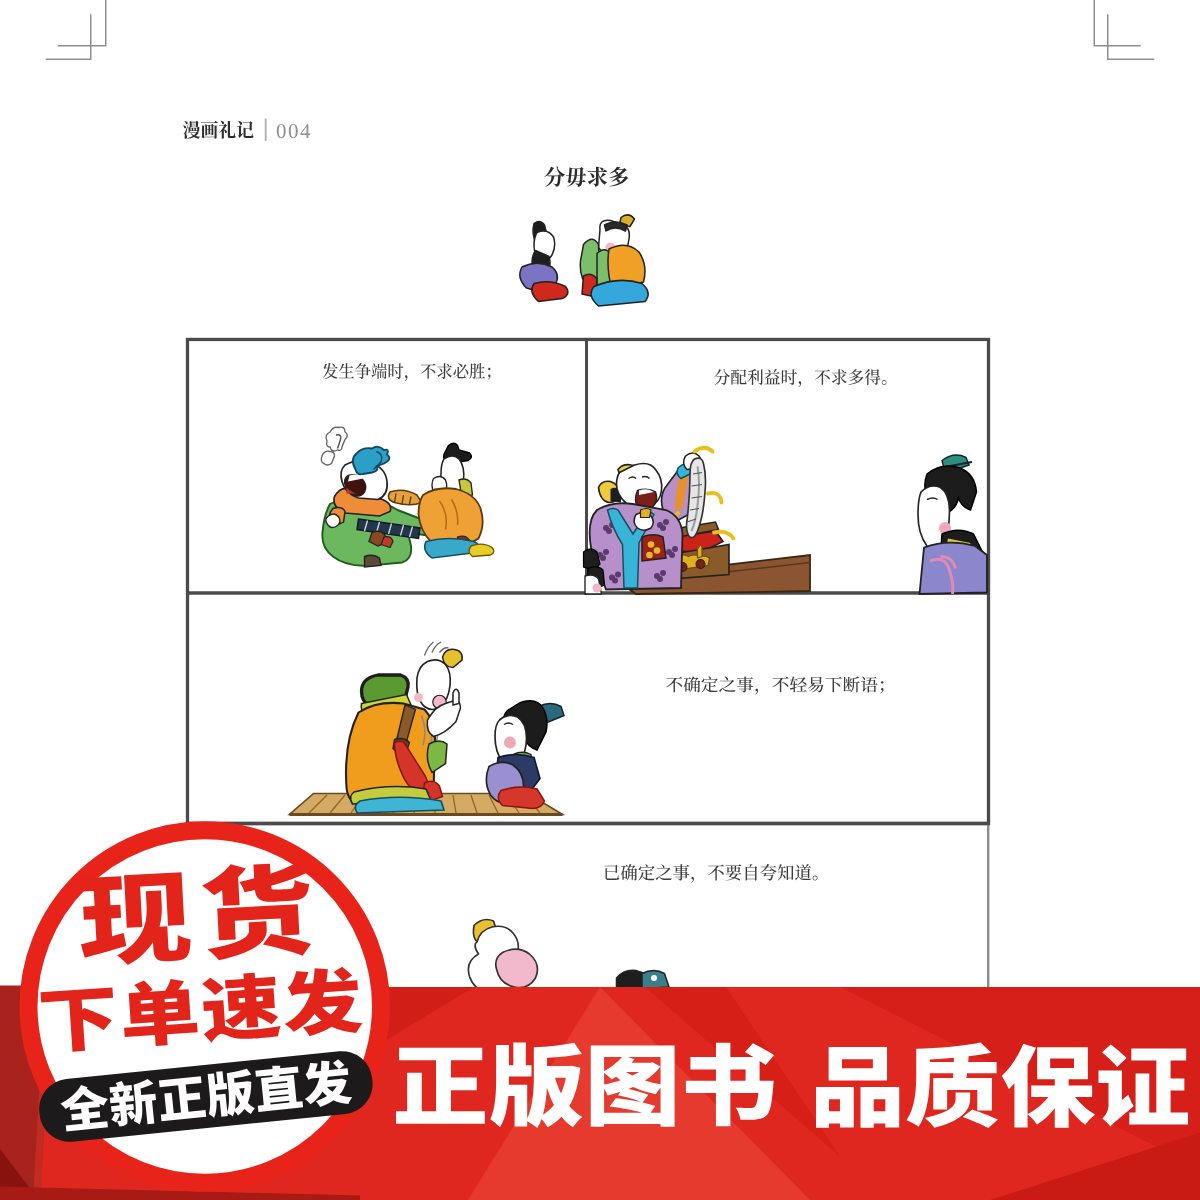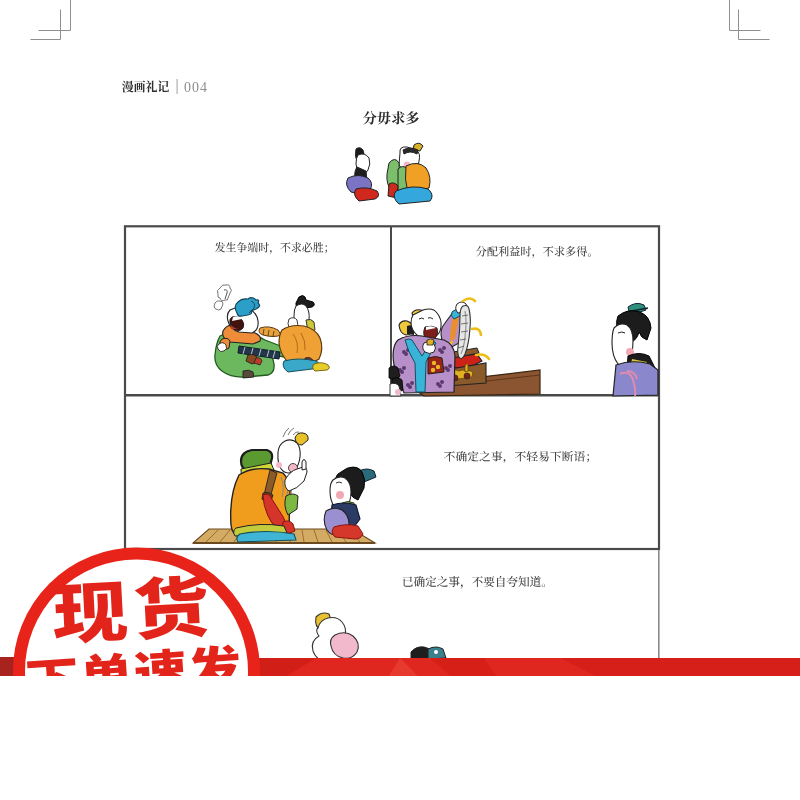--- a/index.html
+++ b/index.html
@@ -1,14 +1,14 @@
 <!DOCTYPE html>
 <html><head><meta charset="utf-8"><title>book page</title><style>
 html,body{margin:0;padding:0;background:#fff}
-#page{position:relative;width:800px;height:676px;overflow:hidden;font-family:"Liberation Sans",sans-serif}
+#page{position:relative;width:800px;height:800px;overflow:hidden;font-family:"Liberation Sans",sans-serif}
 </style></head><body>
 <div id="page">
 <svg width="800" height="800" viewBox="0 0 800 800">
 
 <rect x="0" y="0" width="800" height="800" fill="#ffffff"></rect>
 
 <g stroke="#8f8f8f" stroke-width="1" fill="none">
 <path d="M70.5 0V30.5H38.5"></path>
 <path d="M60.5 9.5V39.5H30.5"></path>
 </g>

